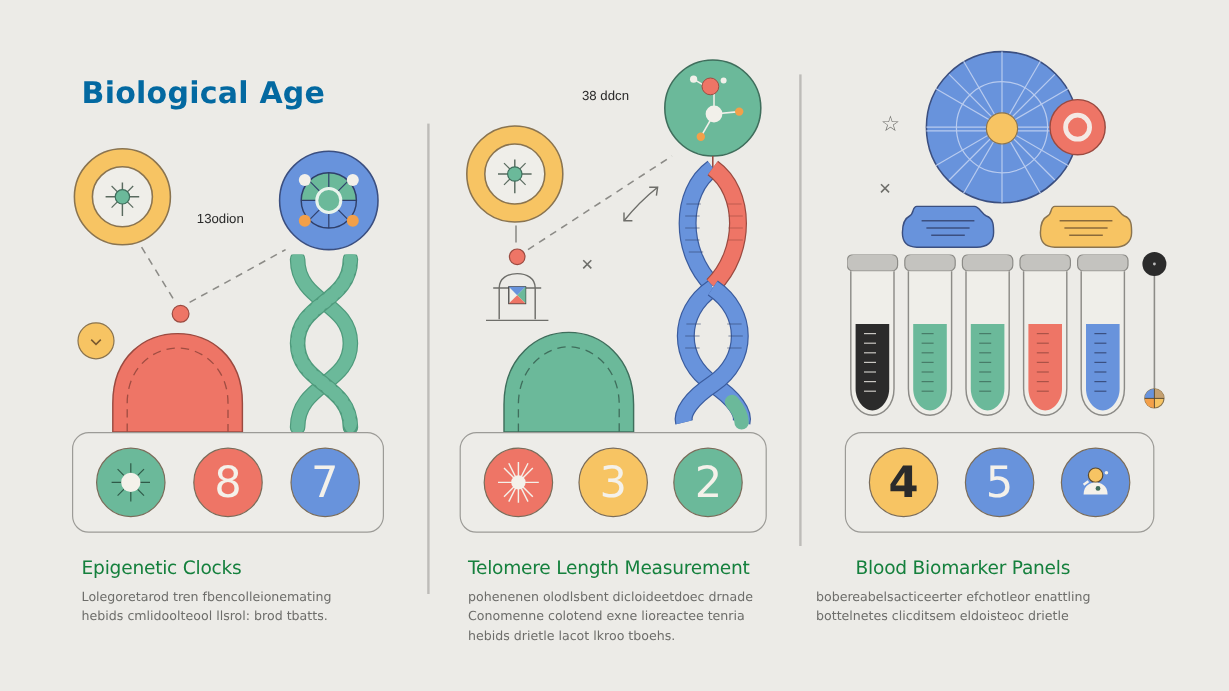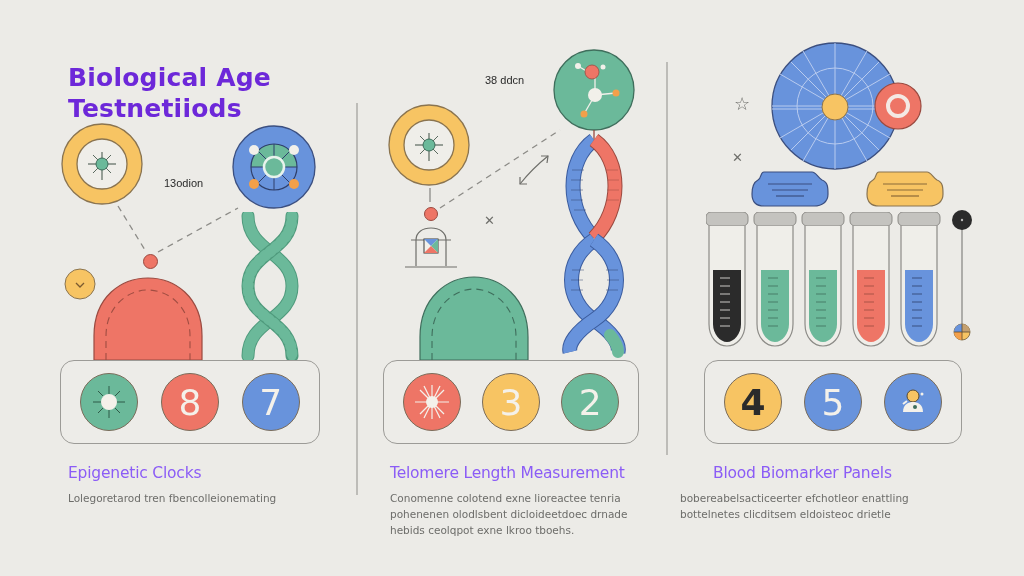--- a/index.html
+++ b/index.html
@@ -6,26 +6,26 @@
   html, body { width: 1024px; height: 576px; overflow: hidden; }
   body {
     background: #ecebe7;
     font-family: "Liberation Sans", "DejaVu Sans", sans-serif;
     color: #1e1e1e;
     position: relative;
   }
   .abs { position: absolute; }
   .title {
     left: 68px; top: 62px; font-size: 25px; font-weight: bold; line-height: 31px;
-    letter-spacing: 0.2px; color: #6d28d9; font-family: "DejaVu Sans", sans-serif;
+    letter-spacing: 0.2px; color: #0369a1; font-family: "DejaVu Sans", sans-serif;
   }
   .title span { display: block; }
   .divider { width: 2px; background: #bdbcb8; }
   .section-title {
-    font-size: 15.5px; color: #8b5cf6; font-family: "DejaVu Sans", sans-serif;
+    font-size: 15.5px; color: #15803d; font-family: "DejaVu Sans", sans-serif;
     letter-spacing: -0.2px; white-space: nowrap;
   }
   .section-desc {
     font-size: 10.5px; line-height: 16px; color: #6d6d6a; font-family: "DejaVu Sans", sans-serif;
     width: 260px;
   }
   .section-desc span { display: block; white-space: nowrap; }
   .badge-row {
     border: 1.5px solid #9c9b97; border-radius: 14px; background: #edece8;
     height: 84px; display: flex; align-items: center; justify-content: space-around;
@@ -39,21 +39,20 @@
   .small-label {
     font-size: 11px; color: #2a2a2a; font-family: Liberation Sans, sans-serif; white-space: nowrap;
   }
   svg { display: block; }
 </style>
 </head>
 <body>
 
 <div class="abs title">
   <span>Biological Age</span>
-  <span>Testnetiiods</span>
 </div>
 
 <div class="abs divider" style="left:356px; top:103px; height:392px;"></div>
 <div class="abs divider" style="left:666px; top:62px; height:393px;"></div>
 
 <div>
 
   <svg class="abs" style="left:60px;top:122px" width="84" height="84">
     <circle cx="42" cy="42" r="40" fill="#f7c463" stroke="#8a7450" stroke-width="1.3"></circle>
     <circle cx="42" cy="42" r="25" fill="#efeee9" stroke="#8a7450" stroke-width="1.3"></circle>
@@ -123,20 +122,21 @@
       <span>8</span>
     </div>
     <div class="badge" style="background:#6893dc">
       <span>7</span>
     </div>
   </div>
 
   <div class="abs section-title" style="left:68px;top:464px">Epigenetic Clocks</div>
   <div class="abs section-desc" style="left:68px;top:490px">
     <span>Lolegoretarod tren fbencolleionemating</span>
+    <span>hebids cmlidoolteool llsrol: brod tbatts.</span>
   </div>
 </div>
 
 <div>
 
   <div class="abs small-label" style="left:485px;top:74px">38 ddcn</div>
 
   <svg class="abs" style="left:387px;top:103px" width="84" height="84">
     <circle cx="42" cy="42" r="40" fill="#f7c463" stroke="#8a7450" stroke-width="1.3"></circle>
     <circle cx="42" cy="42" r="25" fill="#efeee9" stroke="#8a7450" stroke-width="1.3"></circle>
@@ -244,23 +244,23 @@
     <div class="badge" style="background:#f7c463">
       <span>3</span>
     </div>
     <div class="badge" style="background:#6bb99a">
       <span>2</span>
     </div>
   </div>
 
   <div class="abs section-title" style="left:390px;top:464px">Telomere Length Measurement</div>
   <div class="abs section-desc" style="left:390px;top:490px">
+    <span>pohenenen olodlsbent dicloideetdoec drnade</span>
     <span>Conomenne colotend exne lioreactee tenria</span>
-    <span>pohenenen olodlsbent dicloideetdoec drnade</span>
-    <span>hebids ceolqpot exne lkroo tboehs.</span>
+    <span>hebids drietle lacot lkroo tboehs.</span>
   </div>
 </div>
 
 <div>
 
   <svg class="abs" style="left:770px;top:41px" width="130" height="130">
     <circle cx="65" cy="65" r="63" fill="#6893dc" stroke="#3b4f80" stroke-width="1.3"></circle>
     <circle cx="65" cy="65" r="38" fill="none" stroke="#b8cbef" stroke-width="1"></circle>
     <g stroke="#b8cbef" stroke-width="1">
       <line x1="65" y1="2" x2="65" y2="128"></line>

